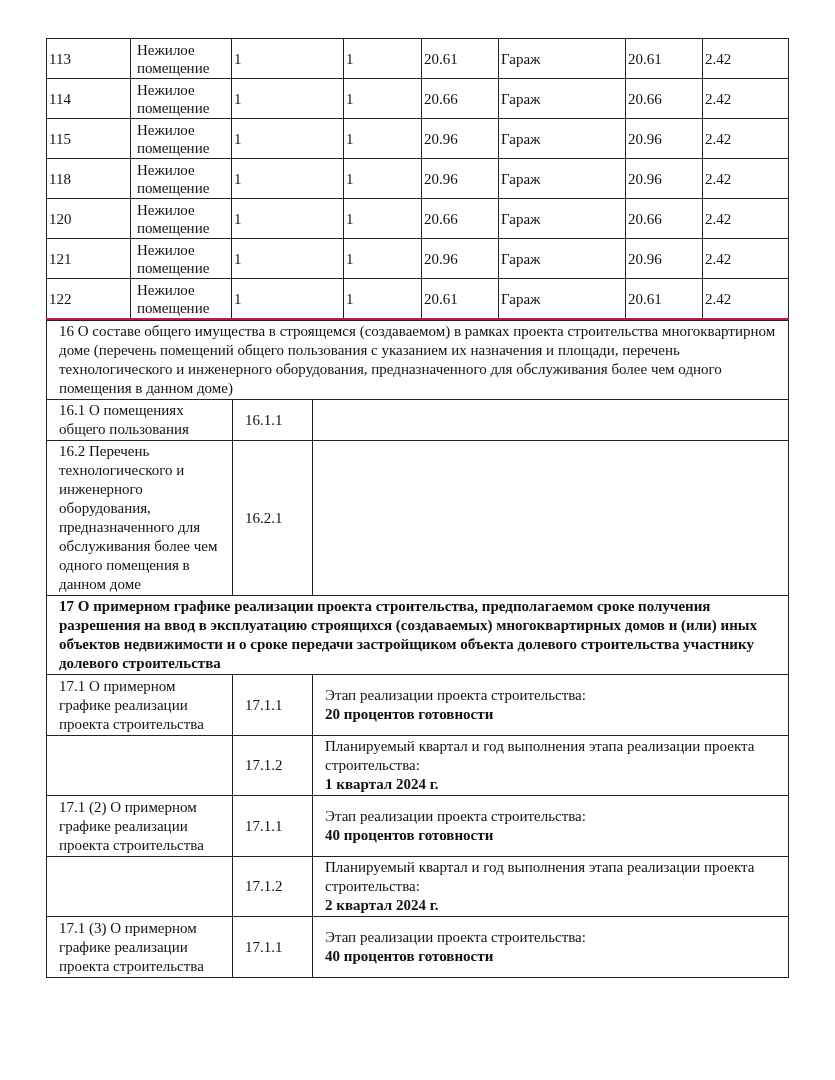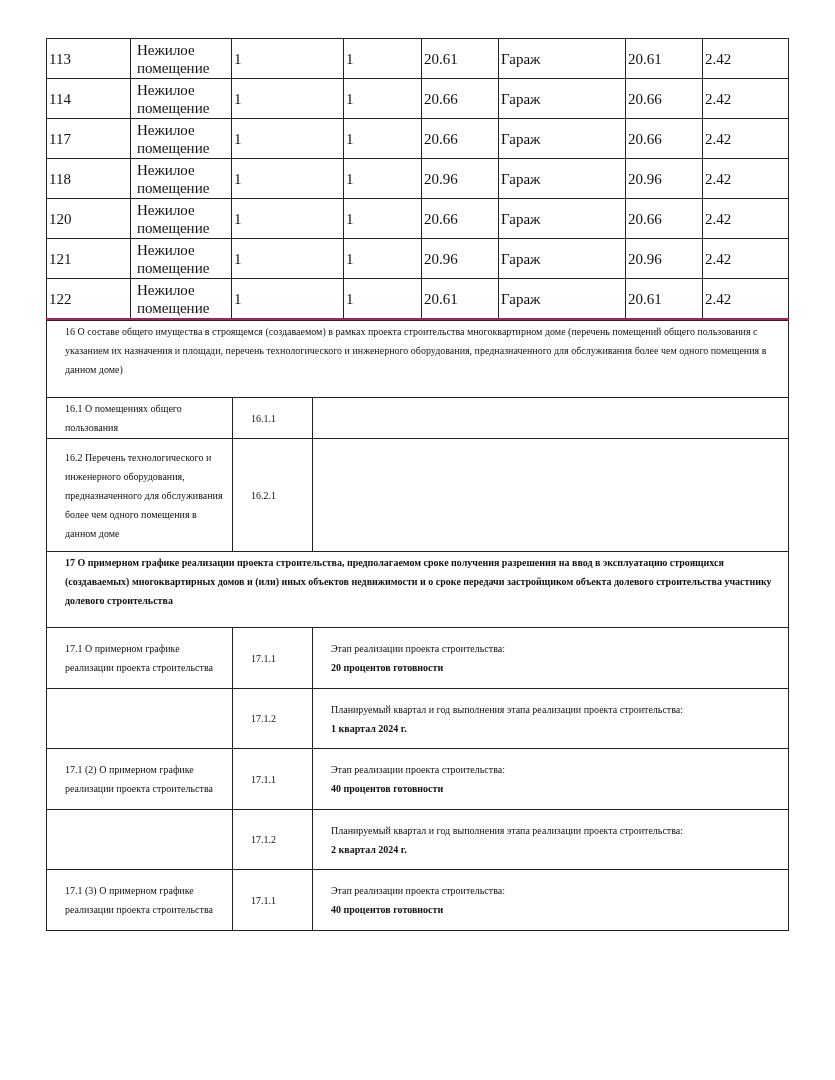--- a/index.html
+++ b/index.html
@@ -13,21 +13,21 @@
   td {
     border: 1px solid #222222;
     padding: 0 2px;
     vertical-align: middle;
     font-size: 15px;
     line-height: 18px;
   }
   .units td { height: 39px; }
   .units .c-name { line-height: 18px; padding-left: 6px; }
   .units { border-bottom: 2px solid #be185d; }
-  .sec td { font-size: 10px; line-height: 19px; padding: 1px 2px 1px 18px; }
+  .sec td { font-size: 15px; line-height: 19px; padding: 1px 2px 1px 12px; }
   .sec-head td { vertical-align: top; height: 74px; }
   .sec-head17 td { height: 73px; font-weight: bold; }
   .row161 td { height: 38px; }
   .row162 td { height: 110px; }
   .row17a td { height: 58px; }
   .row17b td { height: 57px; }
   .bold { font-weight: bold; display: block; }
   .plain { display: block; }
   .lbl { line-height: 18px; }
 </style>
@@ -62,27 +62,27 @@
           <td>114</td>
           <td class="c-name">Нежилое помещение</td>
           <td>1</td>
           <td>1</td>
           <td>20.66</td>
           <td>Гараж</td>
           <td>20.66</td>
           <td>2.42</td>
         </tr>
         <tr>
-          <td>117</td>
+          <td>115</td>
           <td class="c-name">Нежилое помещение</td>
           <td>1</td>
           <td>1</td>
-          <td>20.66</td>
+          <td>20.96</td>
           <td>Гараж</td>
-          <td>20.66</td>
+          <td>20.96</td>
           <td>2.42</td>
         </tr>
         <tr>
           <td>118</td>
           <td class="c-name">Нежилое помещение</td>
           <td>1</td>
           <td>1</td>
           <td>20.96</td>
           <td>Гараж</td>
           <td>20.96</td>

